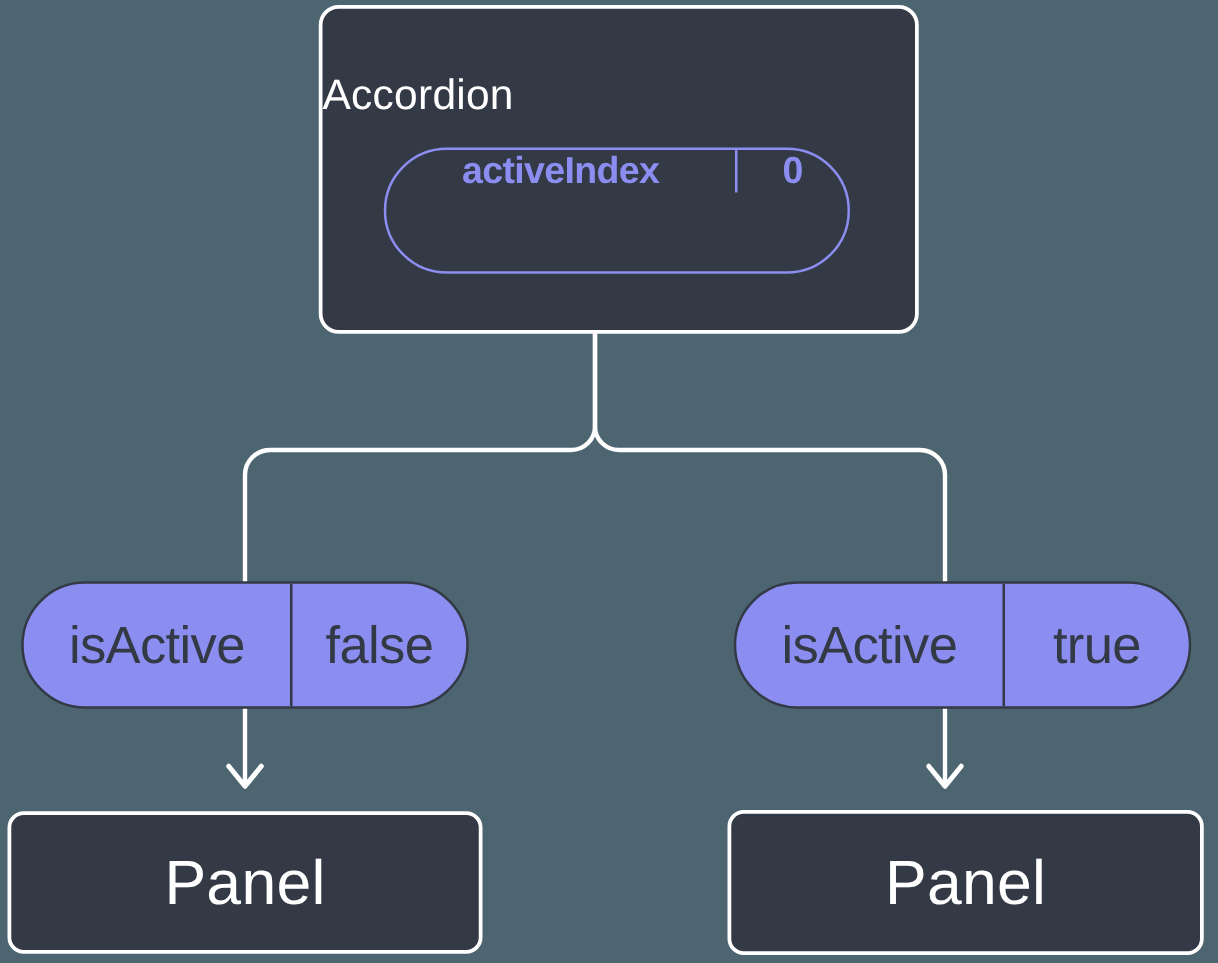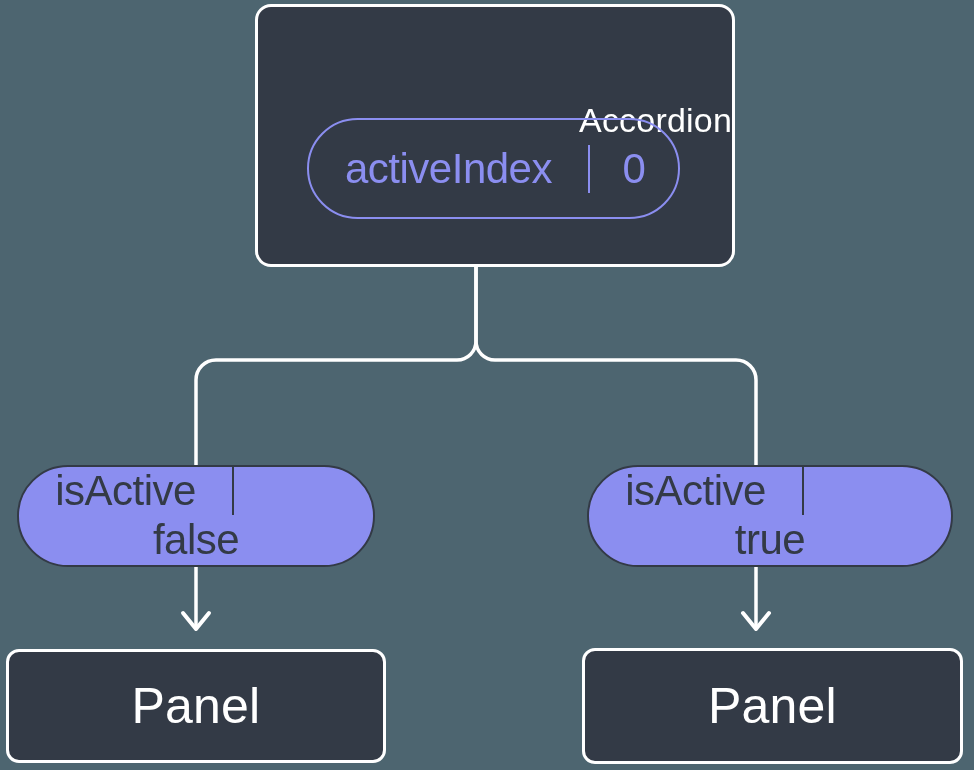--- a/index.html
+++ b/index.html
@@ -27,45 +27,45 @@
   svg.connectors path.head{stroke-width:4;stroke-linecap:round;stroke-linejoin:round;}
 
   .root-node{
     position:absolute;left:255px;top:4px;width:480px;height:263px;
     background:var(--node-fill);
     border:3px solid var(--node-border);
     border-radius:16px;box-sizing:border-box;
   }
   .root-title{
     position:absolute;left:0;top:49px;width:100%;
-    text-align:right;color:var(--text-light);
-    font-size:34px;font-weight:500;line-height:40px;letter-spacing:0.2px;margin-top:44px;
+    text-align:left;color:var(--text-light);
+    font-size:34px;font-weight:500;line-height:40px;letter-spacing:0.2px;
   }
   .outline-pill{
     position:absolute;left:49px;top:111px;width:373px;height:101px;
     border:2px solid var(--accent-purple);
     border-radius:51px;box-sizing:border-box;
-    display:flex;align-items:center;
-    color:var(--accent-purple);font-size:42px;letter-spacing:-0.5px;
+    display:flex;align-items:flex-start;
+    color:var(--accent-purple);font-size:30px;letter-spacing:-0.5px;font-weight:bold;
   }
   .outline-pill .cell-name{
     width:279px;display:flex;align-items:center;justify-content:center;
     border-right:2px solid var(--accent-purple);
   }
   .outline-pill .cell-value{
     flex:1;display:flex;align-items:center;justify-content:center;
   }
 
   .state-pill{
     position:absolute;top:465px;height:102px;
     background:var(--accent-purple);
     border:2px solid var(--text-dark);
     border-radius:51px;box-sizing:border-box;
     display:flex;align-items:stretch;
-    color:var(--text-dark);font-size:42px;letter-spacing:-0.5px;flex-direction:column;
+    color:var(--text-dark);font-size:42px;letter-spacing:-0.5px;
   }
   .state-pill.left{left:17px;width:358px;}
   .state-pill.right{left:587px;width:366px;}
   .state-pill .cell-name{
     width:213px;display:flex;align-items:center;justify-content:center;
     border-right:2px solid var(--text-dark);
   }
   .state-pill .cell-value{
     flex:1;display:flex;align-items:center;justify-content:center;
   }

